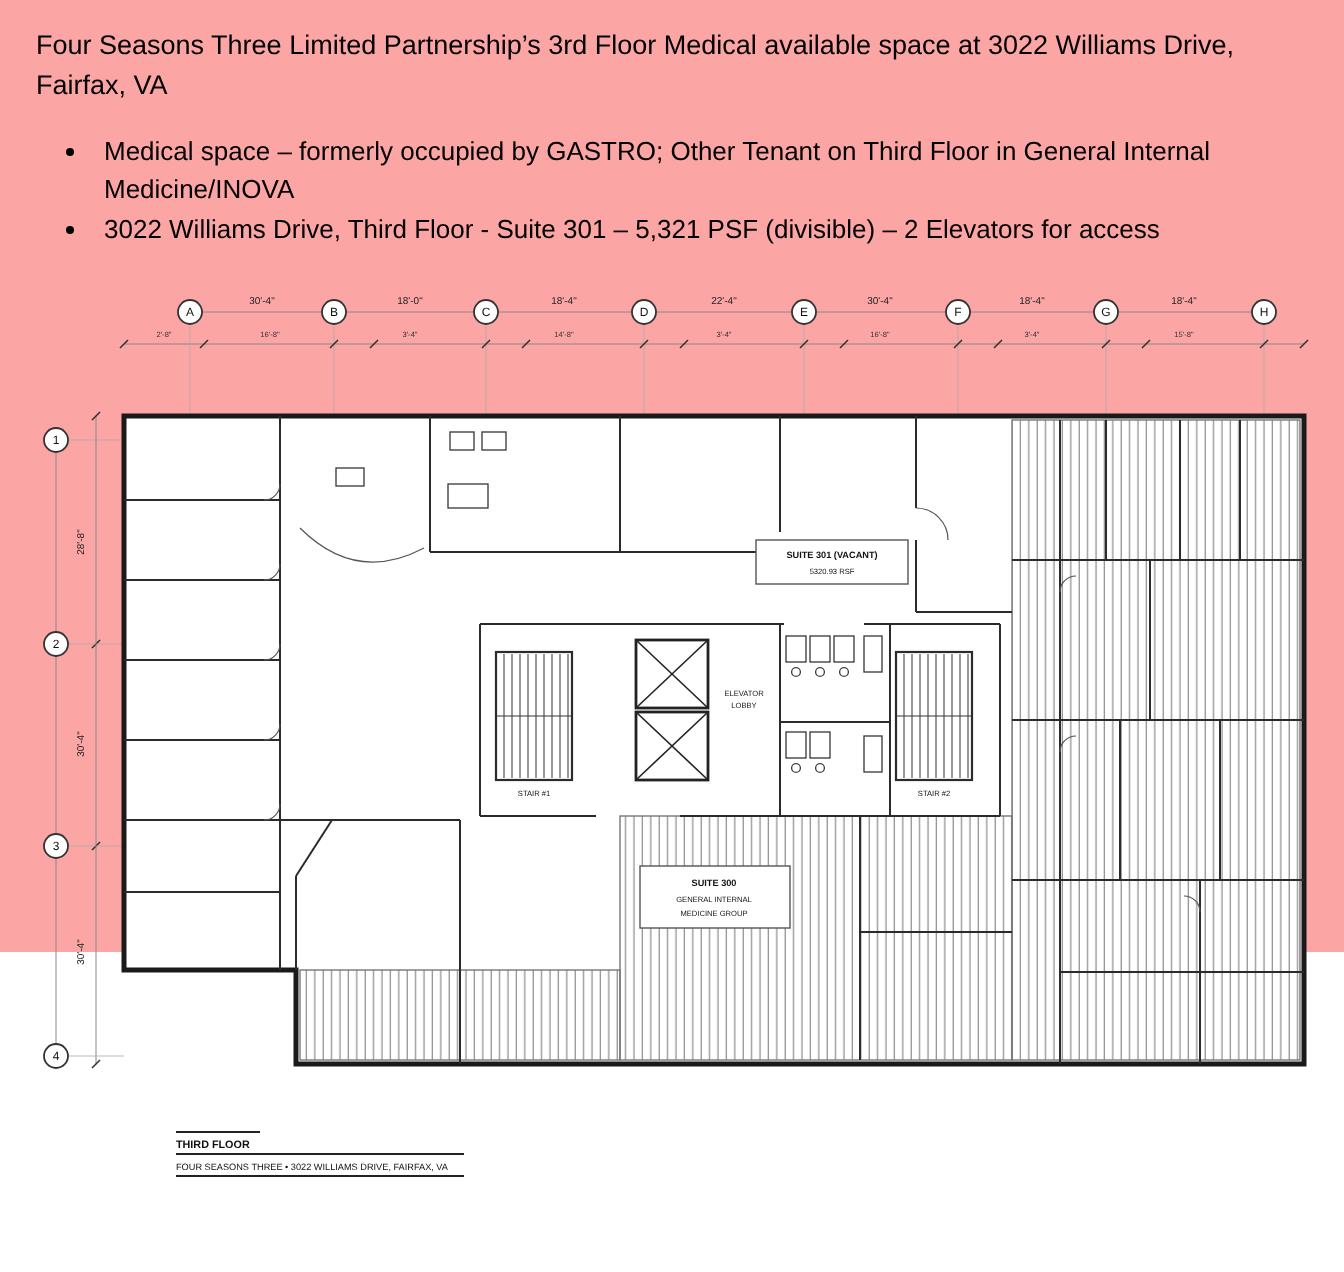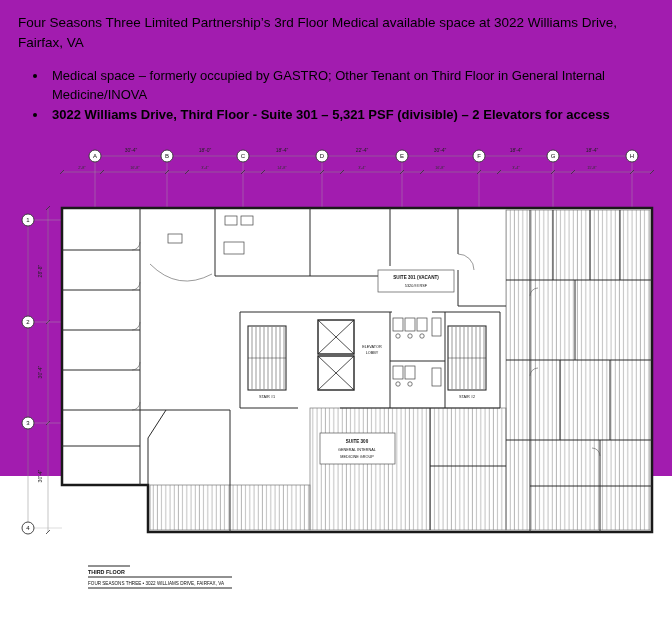--- a/index.html
+++ b/index.html
@@ -1,22 +1,22 @@
 <!DOCTYPE html>
 <html><head>
 <meta charset="utf-8">
 <style>
   html,body{margin:0;padding:0;background:#fff;}
   body{width:672px;height:636px;overflow:hidden;font-family:"Liberation Sans",sans-serif;color:#000;}
-  .page{width:672px;height:476px;background:#a21caf;}
+  .page{width:672px;height:476px;background:#fca5a5;}
   .doc-text{padding:13px 18px 0 18px;}
   .title{font-size:13.5px;line-height:1.5;margin:0 0 12px 0;max-width:632px;}
   ul.bullets{margin:0 0 0 30px;padding:0;}
   ul.bullets li{font-size:13px;line-height:1.5;margin:0;padding-left:4px;max-width:585px;}
-  ul.bullets li.nowrap{white-space:nowrap;max-width:none;font-weight:bold;}
+  ul.bullets li.nowrap{white-space:nowrap;max-width:none;}
   svg.plan{display:block;margin:22px 0 0 0;}
   .outer{fill:#fff;stroke:#1a1a1a;stroke-width:2.5;}
   .hatch{fill:url(#vh);stroke:#777;stroke-width:0.7;}
   .walls path{stroke:#2b2b2b;stroke-width:1;fill:none;}
   .door{stroke:#555;stroke-width:0.6;fill:none;}
   .fixture{fill:#fff;stroke:#444;stroke-width:0.7;}
   .dimline{stroke:#888;stroke-width:0.5;}
   .ext{stroke:#aaa;stroke-width:0.4;}
   .tick{stroke:#333;stroke-width:0.8;}
   .bubble{fill:#fff;stroke:#333;stroke-width:0.9;}

